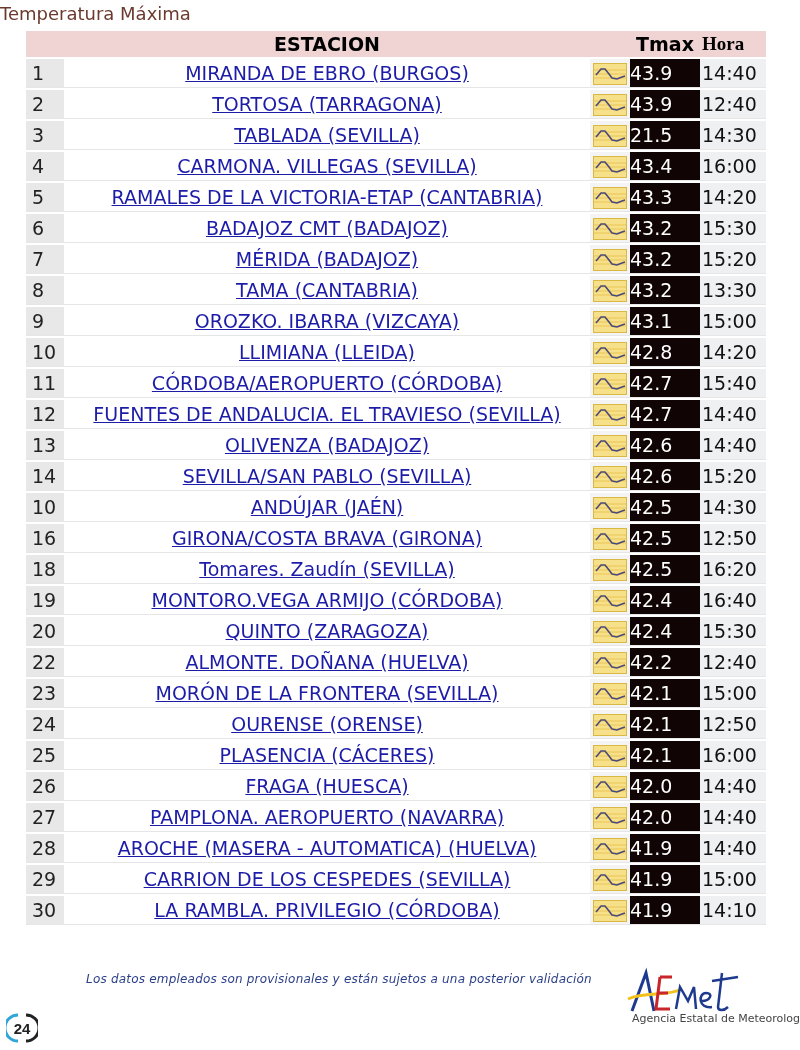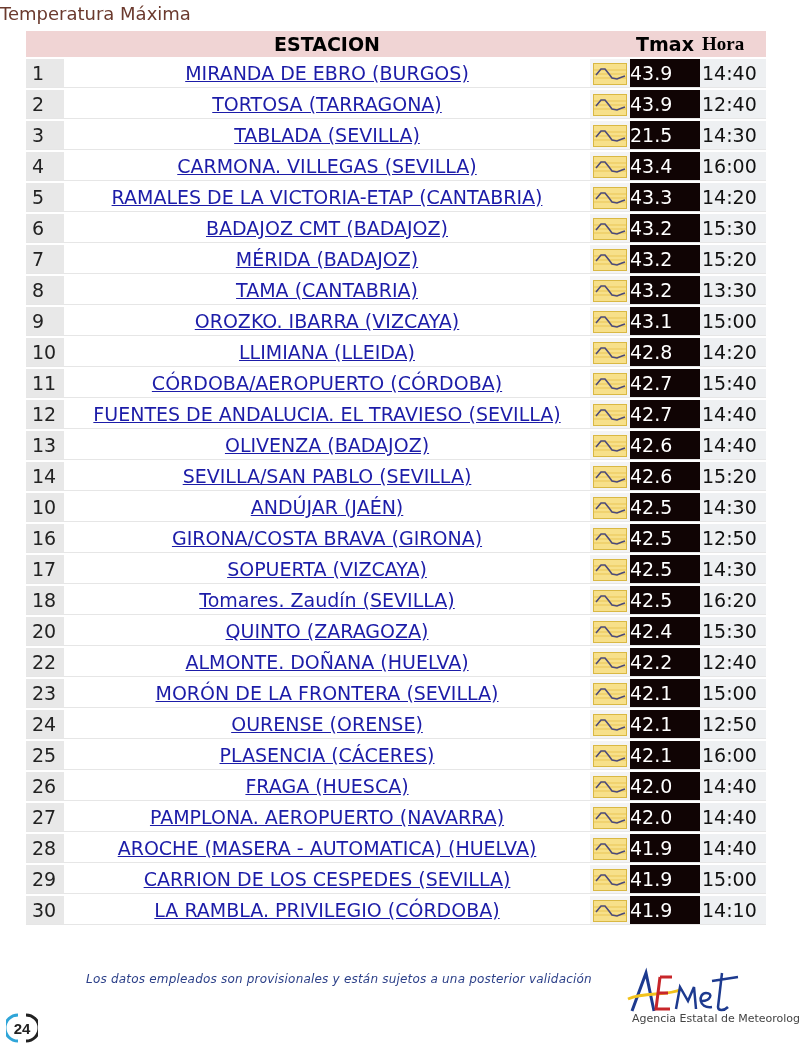--- a/index.html
+++ b/index.html
@@ -287,50 +287,50 @@
           <line x1="0" y1="10" x2="32" y2="10" stroke="#e9c555" stroke-width="1"></line>
           <line x1="0" y1="14" x2="32" y2="14" stroke="#e9c555" stroke-width="1"></line>
           <polyline points="2,11 7,5 11,5 15,10 18,14 23,15 28,13 31,12" stroke="#4b4a7a" stroke-width="1.6" fill="none"></polyline>
         </svg>
       </span>
     </td>
     <td class="tmax">42.5</td>
     <td class="hora">12:50</td>
   </tr>
       <tr>
-    <td class="num">17</td>
-    <td class="name"><a href="#">SOPUERTA (VIZCAYA)</a></td>
-    <td class="graph">
-      <span class="gicon">
-        <svg width="32" height="20" viewBox="0 0 32 20">
-          <line x1="0" y1="6" x2="32" y2="6" stroke="#e9c555" stroke-width="1"></line>
-          <line x1="0" y1="10" x2="32" y2="10" stroke="#e9c555" stroke-width="1"></line>
-          <line x1="0" y1="14" x2="32" y2="14" stroke="#e9c555" stroke-width="1"></line>
-          <polyline points="2,11 7,5 11,5 15,10 18,14 23,15 28,13 31,12" stroke="#4b4a7a" stroke-width="1.6" fill="none"></polyline>
-        </svg>
-      </span>
-    </td>
-    <td class="tmax">42.5</td>
-    <td class="hora">14:30</td>
-  </tr>
-      <tr>
     <td class="num">18</td>
     <td class="name"><a href="#">Tomares. Zaudín (SEVILLA)</a></td>
     <td class="graph">
       <span class="gicon">
         <svg width="32" height="20" viewBox="0 0 32 20">
           <line x1="0" y1="6" x2="32" y2="6" stroke="#e9c555" stroke-width="1"></line>
           <line x1="0" y1="10" x2="32" y2="10" stroke="#e9c555" stroke-width="1"></line>
           <line x1="0" y1="14" x2="32" y2="14" stroke="#e9c555" stroke-width="1"></line>
           <polyline points="2,11 7,5 11,5 15,10 18,14 23,15 28,13 31,12" stroke="#4b4a7a" stroke-width="1.6" fill="none"></polyline>
         </svg>
       </span>
     </td>
     <td class="tmax">42.5</td>
     <td class="hora">16:20</td>
+  </tr>
+      <tr>
+    <td class="num">19</td>
+    <td class="name"><a href="#">MONTORO.VEGA ARMIJO (CÓRDOBA)</a></td>
+    <td class="graph">
+      <span class="gicon">
+        <svg width="32" height="20" viewBox="0 0 32 20">
+          <line x1="0" y1="6" x2="32" y2="6" stroke="#e9c555" stroke-width="1"></line>
+          <line x1="0" y1="10" x2="32" y2="10" stroke="#e9c555" stroke-width="1"></line>
+          <line x1="0" y1="14" x2="32" y2="14" stroke="#e9c555" stroke-width="1"></line>
+          <polyline points="2,11 7,5 11,5 15,10 18,14 23,15 28,13 31,12" stroke="#4b4a7a" stroke-width="1.6" fill="none"></polyline>
+        </svg>
+      </span>
+    </td>
+    <td class="tmax">42.4</td>
+    <td class="hora">16:40</td>
   </tr>
       <tr>
     <td class="num">20</td>
     <td class="name"><a href="#">QUINTO (ZARAGOZA)</a></td>
     <td class="graph">
       <span class="gicon">
         <svg width="32" height="20" viewBox="0 0 32 20">
           <line x1="0" y1="6" x2="32" y2="6" stroke="#e9c555" stroke-width="1"></line>
           <line x1="0" y1="10" x2="32" y2="10" stroke="#e9c555" stroke-width="1"></line>
           <line x1="0" y1="14" x2="32" y2="14" stroke="#e9c555" stroke-width="1"></line>

